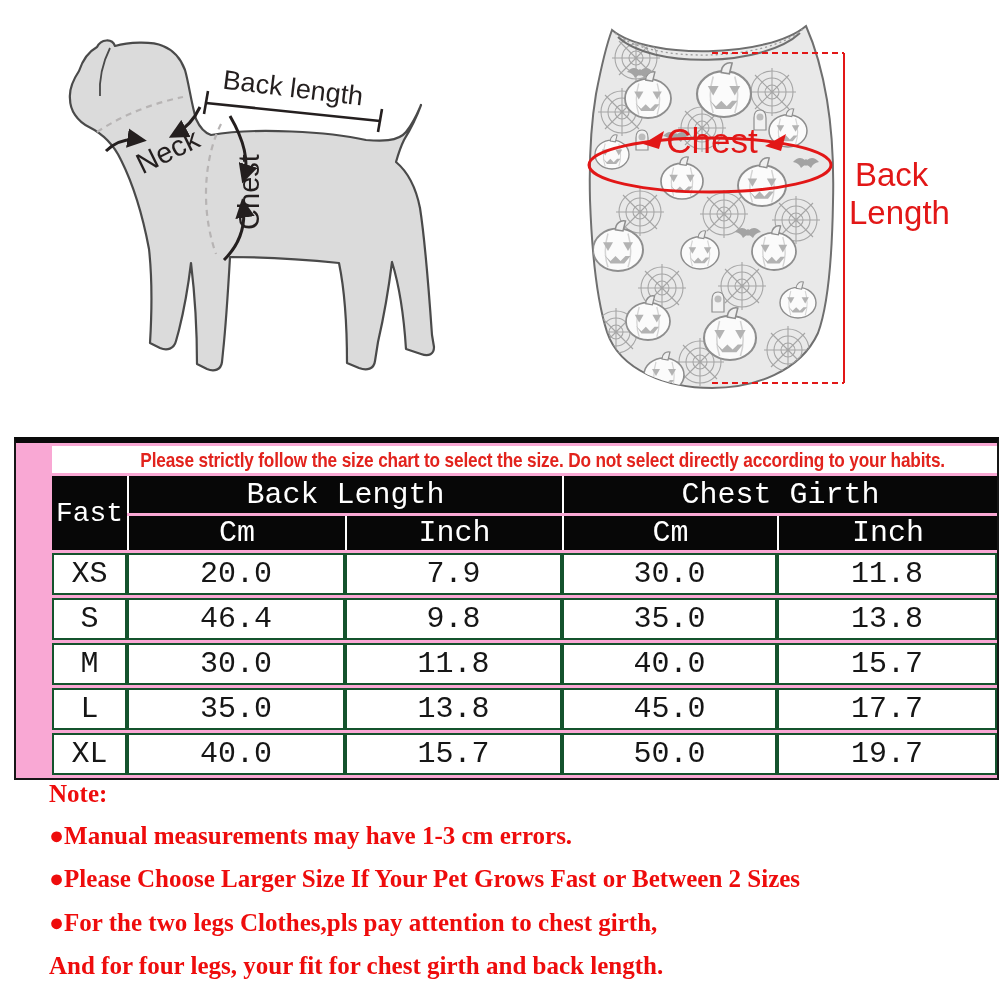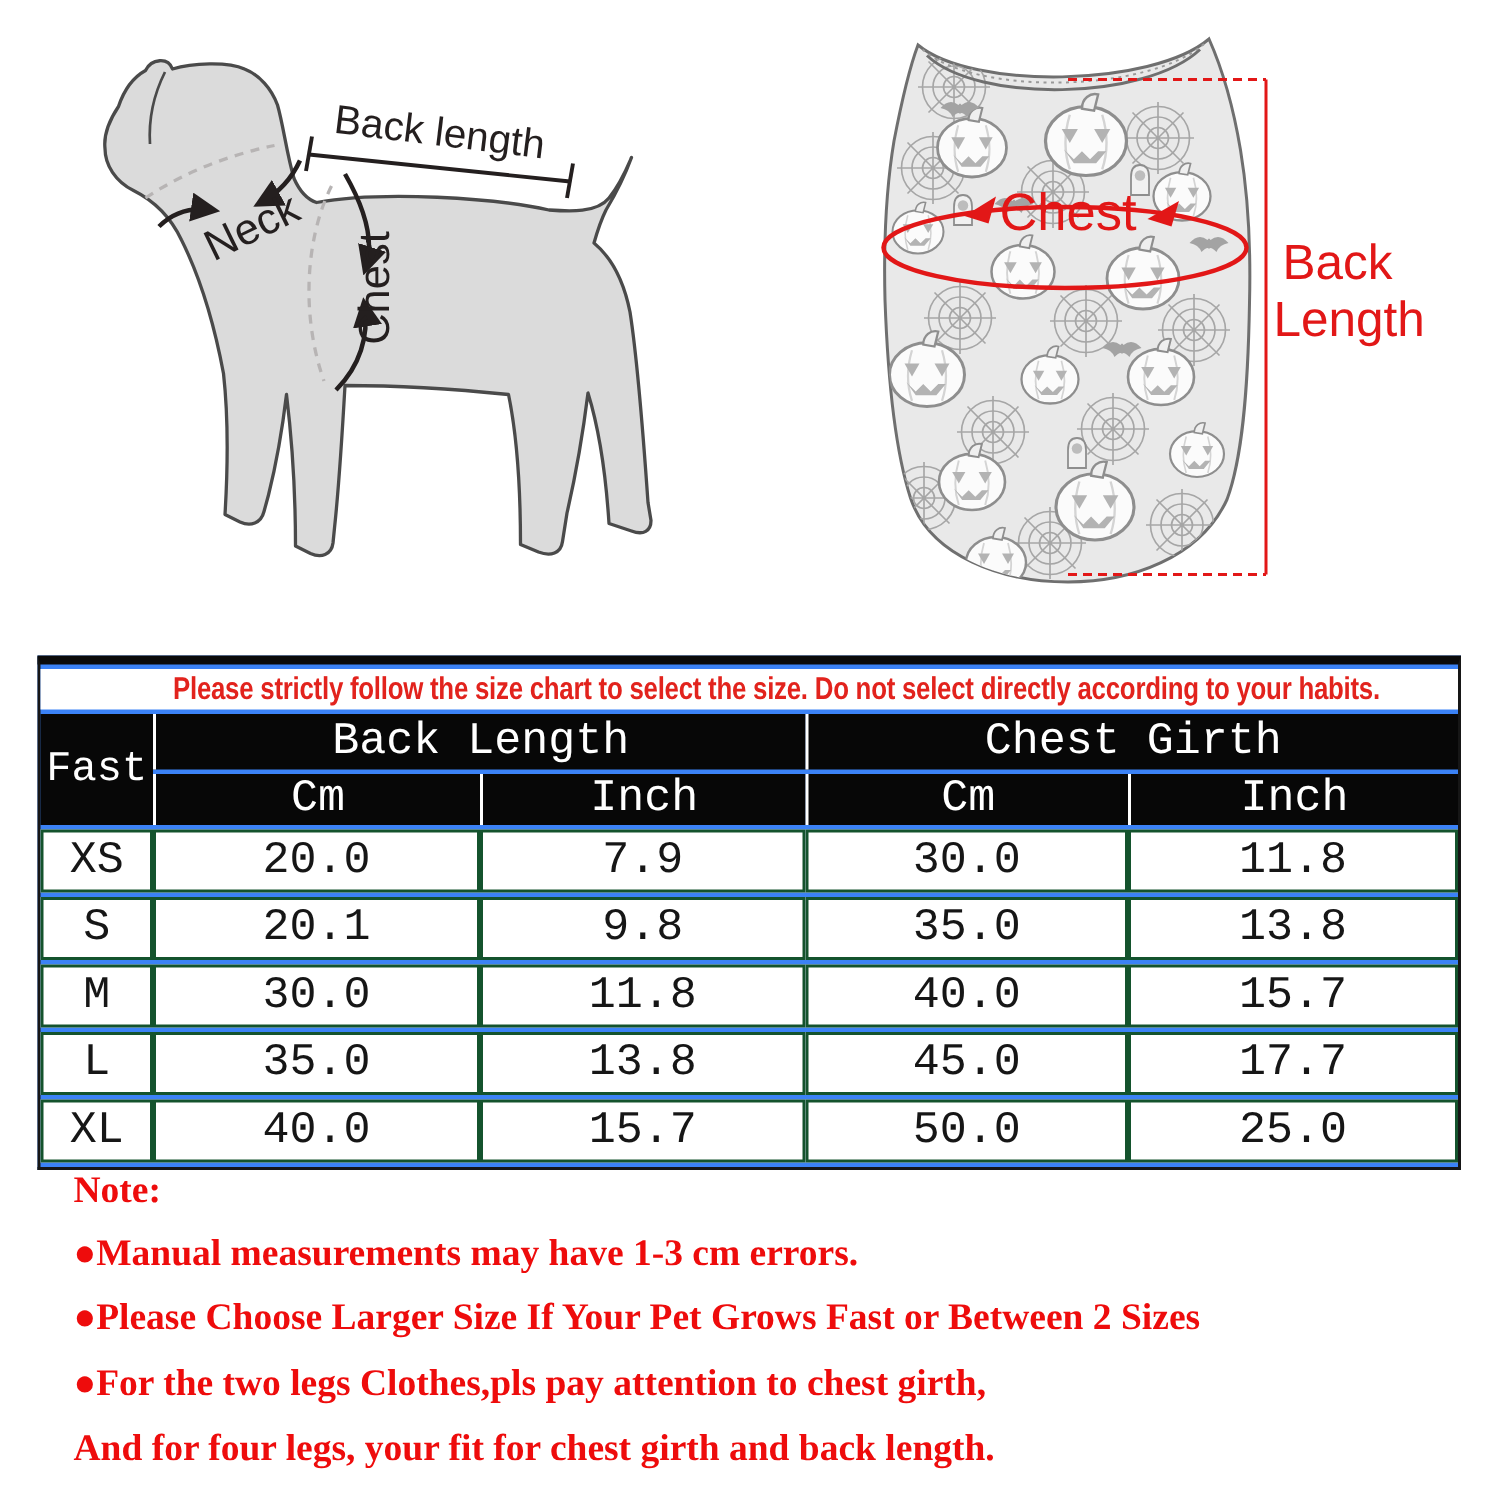--- a/index.html
+++ b/index.html
@@ -2,22 +2,22 @@
 <html><head>
 <meta charset="utf-8">
 <style>
   html,body{margin:0;padding:0;background:#fff;}
   .canvas{position:relative;width:1000px;height:1000px;background:#ffffff;overflow:hidden;
           font-family:"Liberation Sans",sans-serif;}
   .fig{position:absolute;left:0;top:0;}
   svg text.sans{font-family:"Liberation Sans",sans-serif;}
 
   
-  .table-wrap{position:absolute;left:25px;top:437px;width:945px;
-              border:2px solid #161616;border-top:6px solid #0a0a0a;background:#3b82f6;}
+  .table-wrap{position:absolute;left:14px;top:437px;width:945px;
+              border:2px solid #161616;border-top:6px solid #0a0a0a;background:#f9a8d4;padding-left:36px;}
   table{width:100%;border-collapse:separate;border-spacing:0 3px;table-layout:fixed;}
   td{padding:0;text-align:center;vertical-align:middle;}
   td.notice{height:27px;background:#fff;}
   td.notice span{display:inline-block;white-space:nowrap;transform:scaleX(.82);transform-origin:50% 50%;
                  font-weight:bold;font-size:21px;color:#e2231d;letter-spacing:-.2px;}
   .hb{background:#070707;color:#ffffff;font-family:"Liberation Mono",monospace;font-size:30px;}
   .hb.group{height:37px;}
   .hb.unit{height:34px;}
   .hb.corner{font-size:28px;}
   .wl{border-left:2px solid #ffffff;}
@@ -169,21 +169,21 @@
 
         <tr>
           <td class="bd">XS</td>
           <td class="bd">20.0</td>
           <td class="bd">7.9</td>
           <td class="bd">30.0</td>
           <td class="bd">11.8</td>
         </tr>
         <tr>
           <td class="bd">S</td>
-          <td class="bd">20.1</td>
+          <td class="bd">46.4</td>
           <td class="bd">9.8</td>
           <td class="bd">35.0</td>
           <td class="bd">13.8</td>
         </tr>
         <tr>
           <td class="bd">M</td>
           <td class="bd">30.0</td>
           <td class="bd">11.8</td>
           <td class="bd">40.0</td>
           <td class="bd">15.7</td>
@@ -193,21 +193,21 @@
           <td class="bd">35.0</td>
           <td class="bd">13.8</td>
           <td class="bd">45.0</td>
           <td class="bd">17.7</td>
         </tr>
         <tr>
           <td class="bd">XL</td>
           <td class="bd">40.0</td>
           <td class="bd">15.7</td>
           <td class="bd">50.0</td>
-          <td class="bd">25.0</td>
+          <td class="bd">19.7</td>
         </tr>
       </tbody>
     </table>
   </div>
 
   <div class="notes">
     <div class="title">Note:</div>
     <div class="line">●Manual measurements may have 1-3 cm errors.</div>
     <div class="line">●Please Choose Larger Size If Your Pet Grows Fast or Between 2 Sizes</div>
     <div class="line">●For the two legs Clothes,pls pay attention to chest girth,</div>

